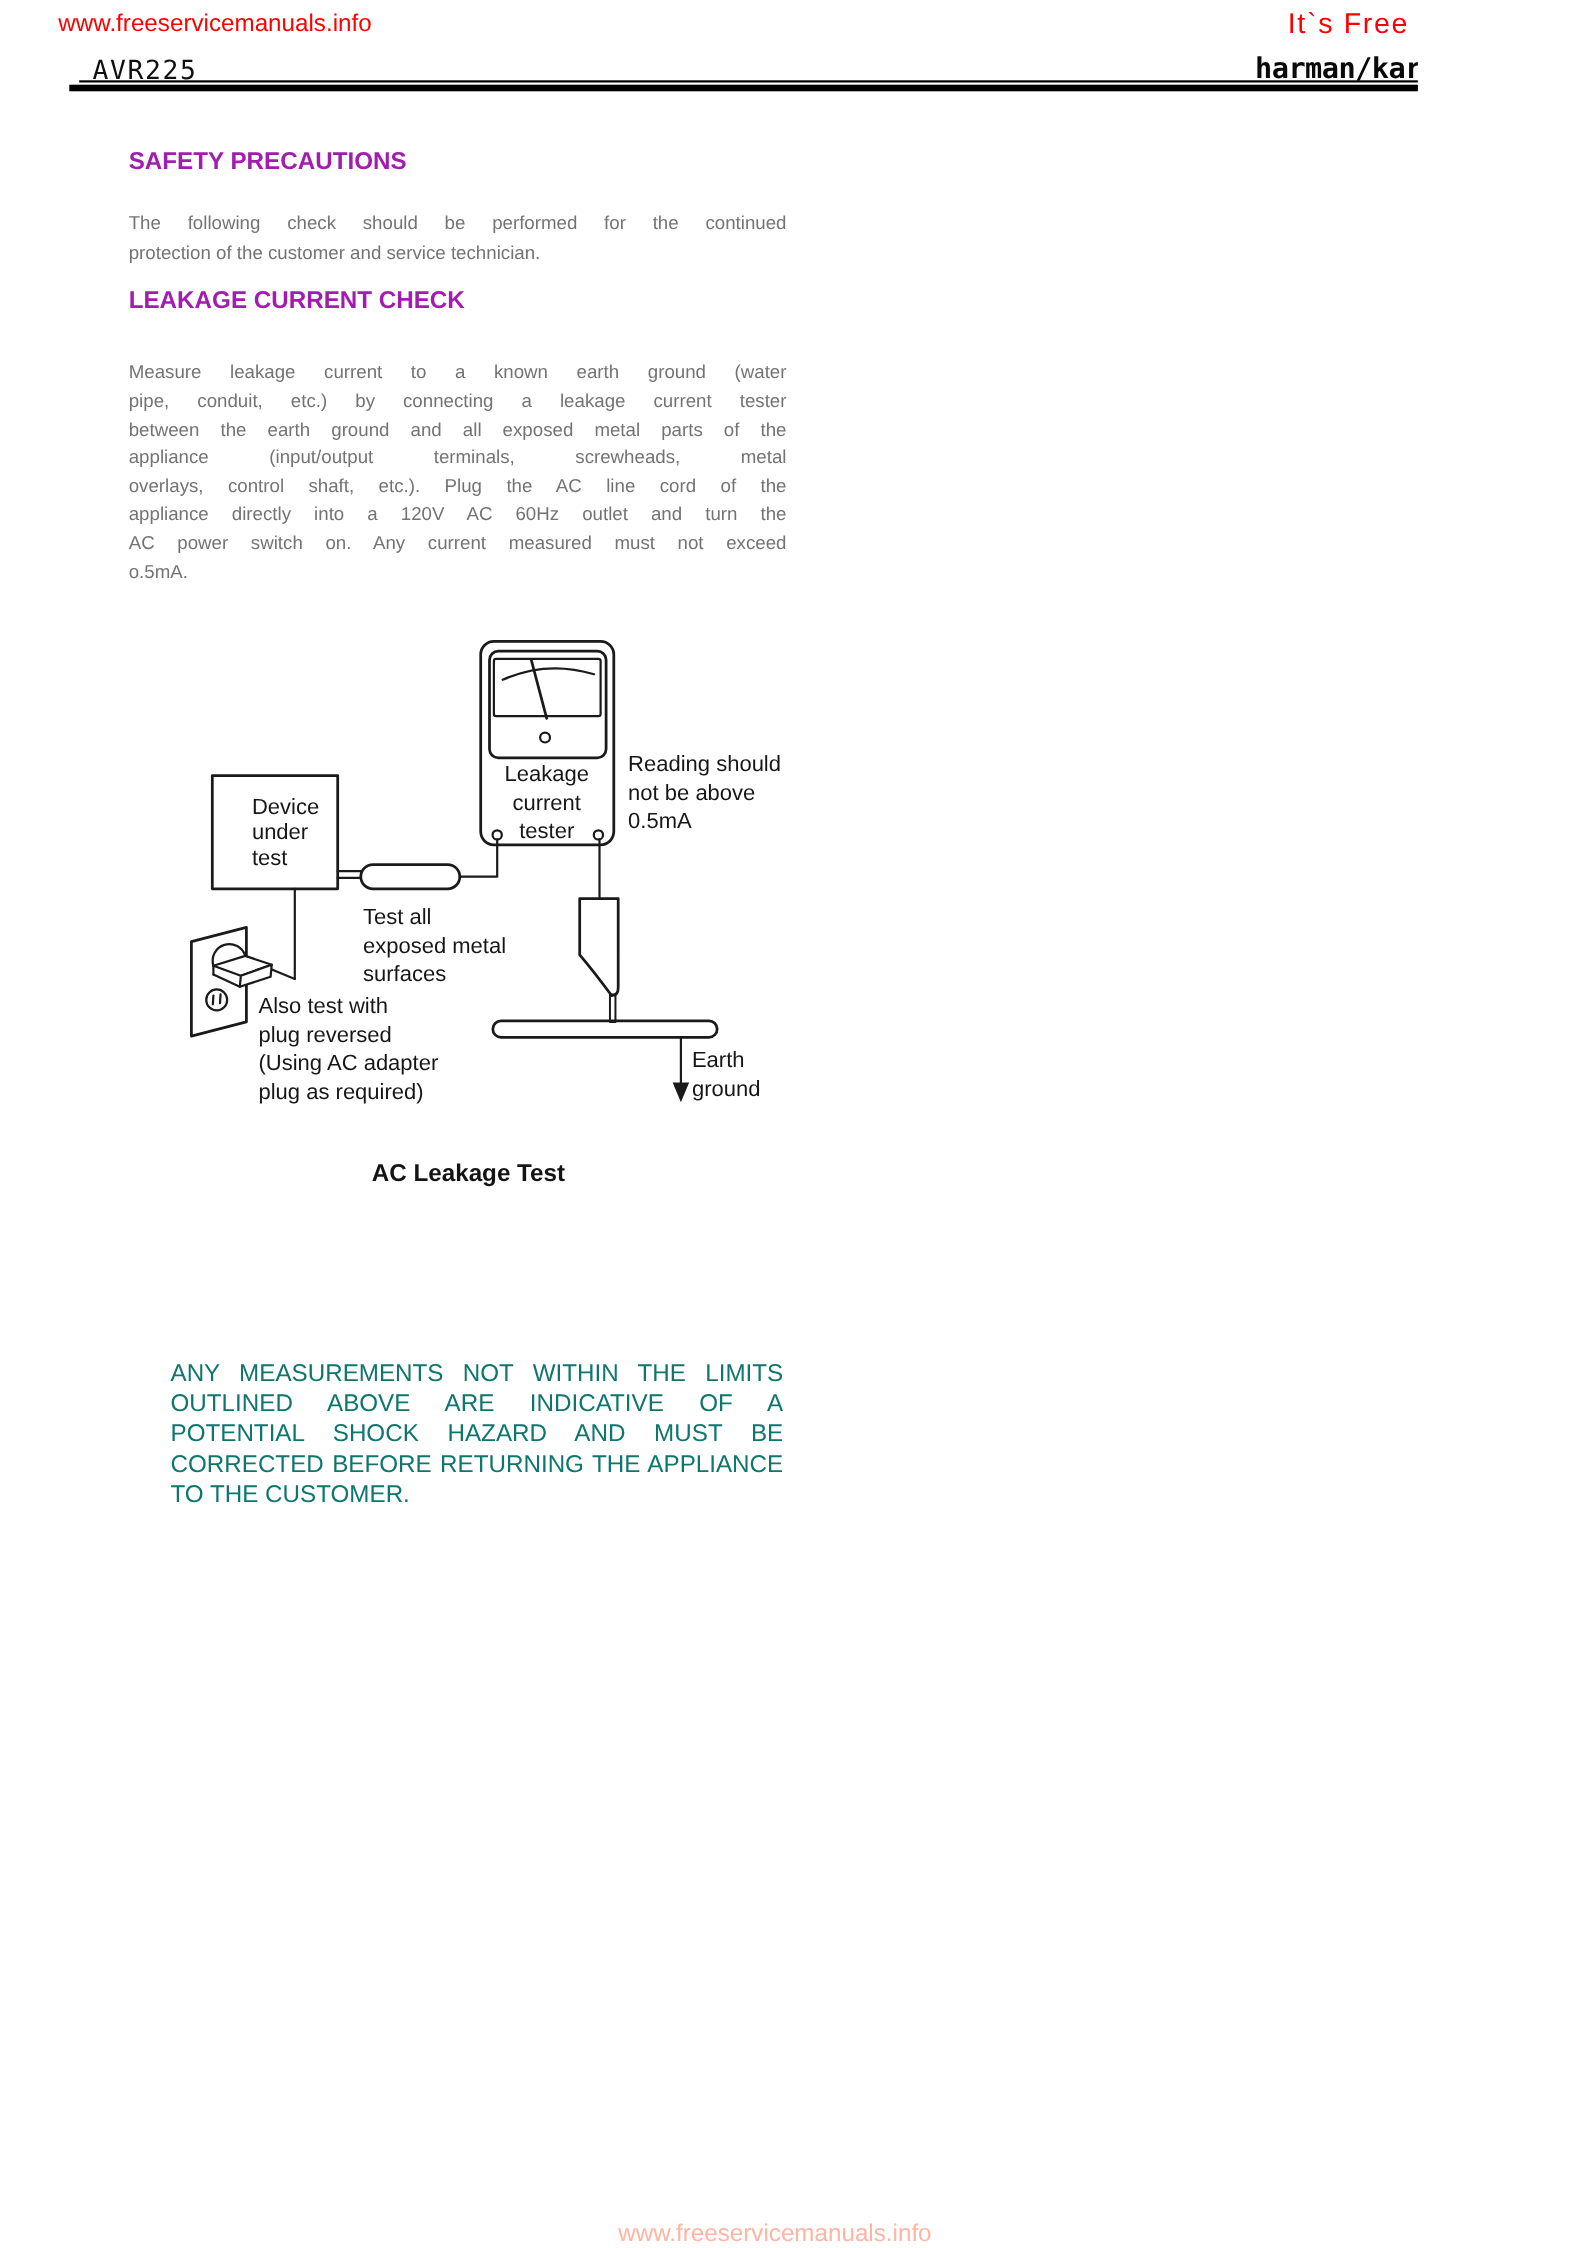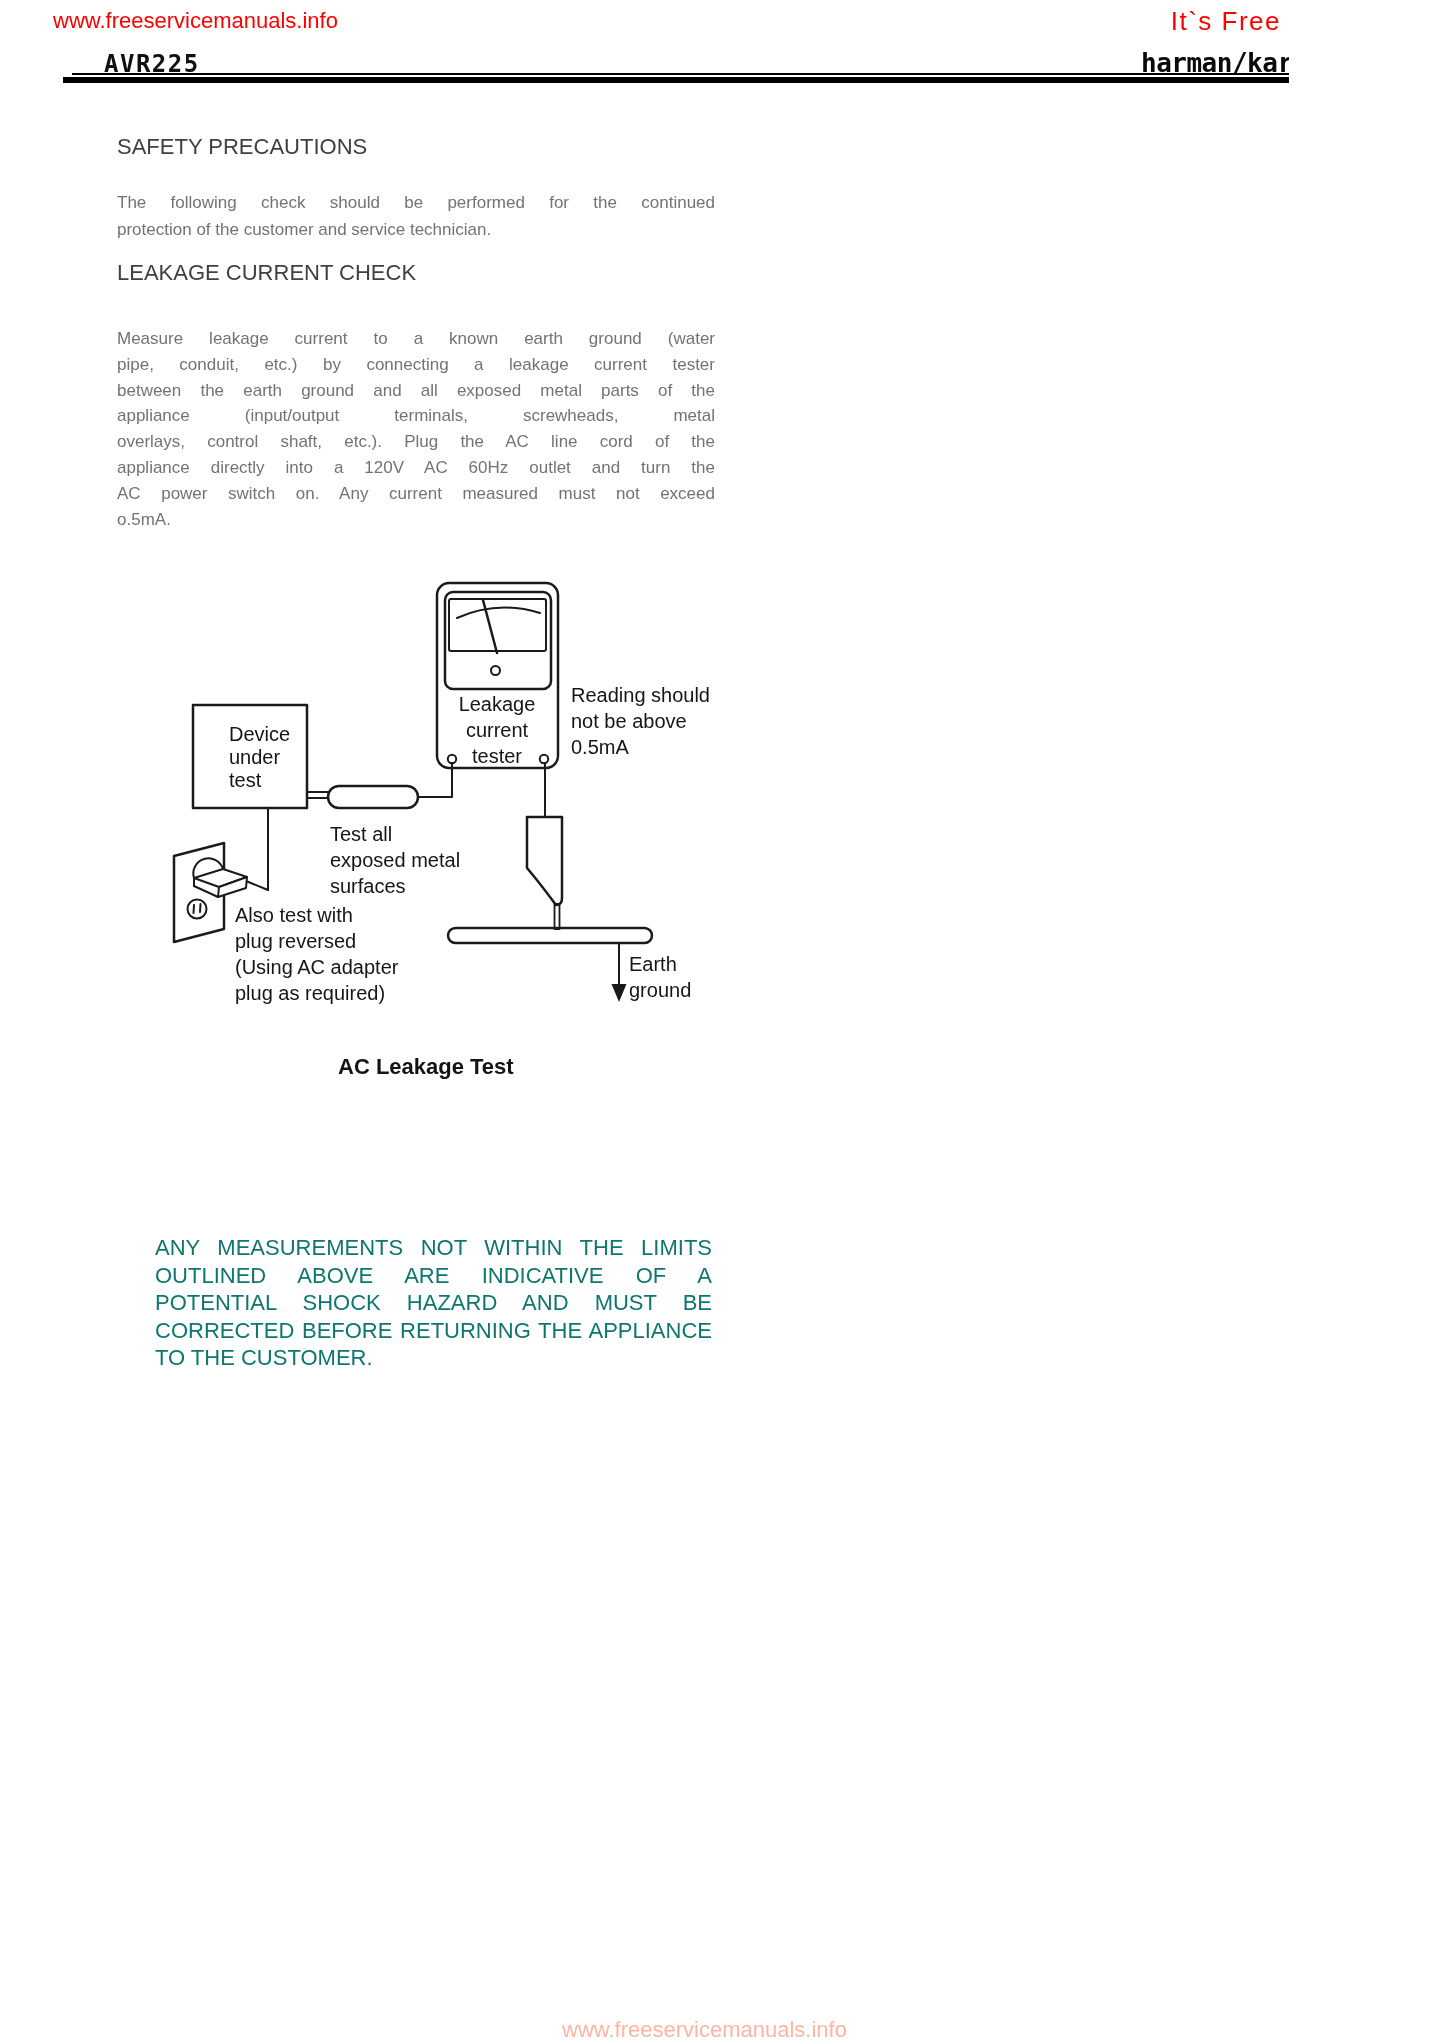--- a/index.html
+++ b/index.html
@@ -1,25 +1,25 @@
 <!DOCTYPE html>
 <html><head>
 <meta charset="utf-8">
 <style>
   html,body{margin:0;padding:0;background:#ffffff;}
   .page{position:relative;width:1289px;height:2044px;background:#fff;overflow:hidden;
         font-family:"Liberation Sans",sans-serif;color:#111;}
   .abs{position:absolute;}
   .red-link{color:#fe0000;font-size:22px;white-space:nowrap;}
-  .model{font-family:"DejaVu Sans Mono",monospace;font-weight:bold;font-size:24px;
-         letter-spacing:1.5px;color:#101010;white-space:nowrap;margin-left:20px;}
+  .model{font-family:"DejaVu Sans Mono",monospace;font-weight:normal;font-size:24px;
+         letter-spacing:1.5px;color:#101010;white-space:nowrap;}
   .brand{font-family:"DejaVu Sans Mono",monospace;font-weight:bold;font-size:26px;
          letter-spacing:-0.5px;color:#0a0a0a;white-space:nowrap;}
   .rule{background:#000;}
-  .h-sec{font-size:22px;font-weight:normal;color:#404040;white-space:nowrap;}
+  .h-sec{font-size:22px;font-weight:bold;color:#a21caf;white-space:nowrap;}
   .tblock{width:598px;font-size:17px;color:#737373;}
   .tblock .ln{line-height:25.8px;text-align:justify;text-align-last:justify;}
   .tblock .ln.last{text-align:right;text-align-last:left;}
   .intro .ln{line-height:26.5px;}
   .warn{width:557px;font-size:22px;font-weight:normal;color:#0f766e;}
   .warn .ln{line-height:27.5px;text-align:justify;text-align-last:justify;}
   .warn .ln.last{text-align:left;text-align-last:left;}
   .caption{font-size:22px;font-weight:bold;color:#141414;white-space:nowrap;}
   .dlabel{font-size:20px;line-height:26px;color:#161616;white-space:pre-line;}
   .dlabel.tight{line-height:23px;}

